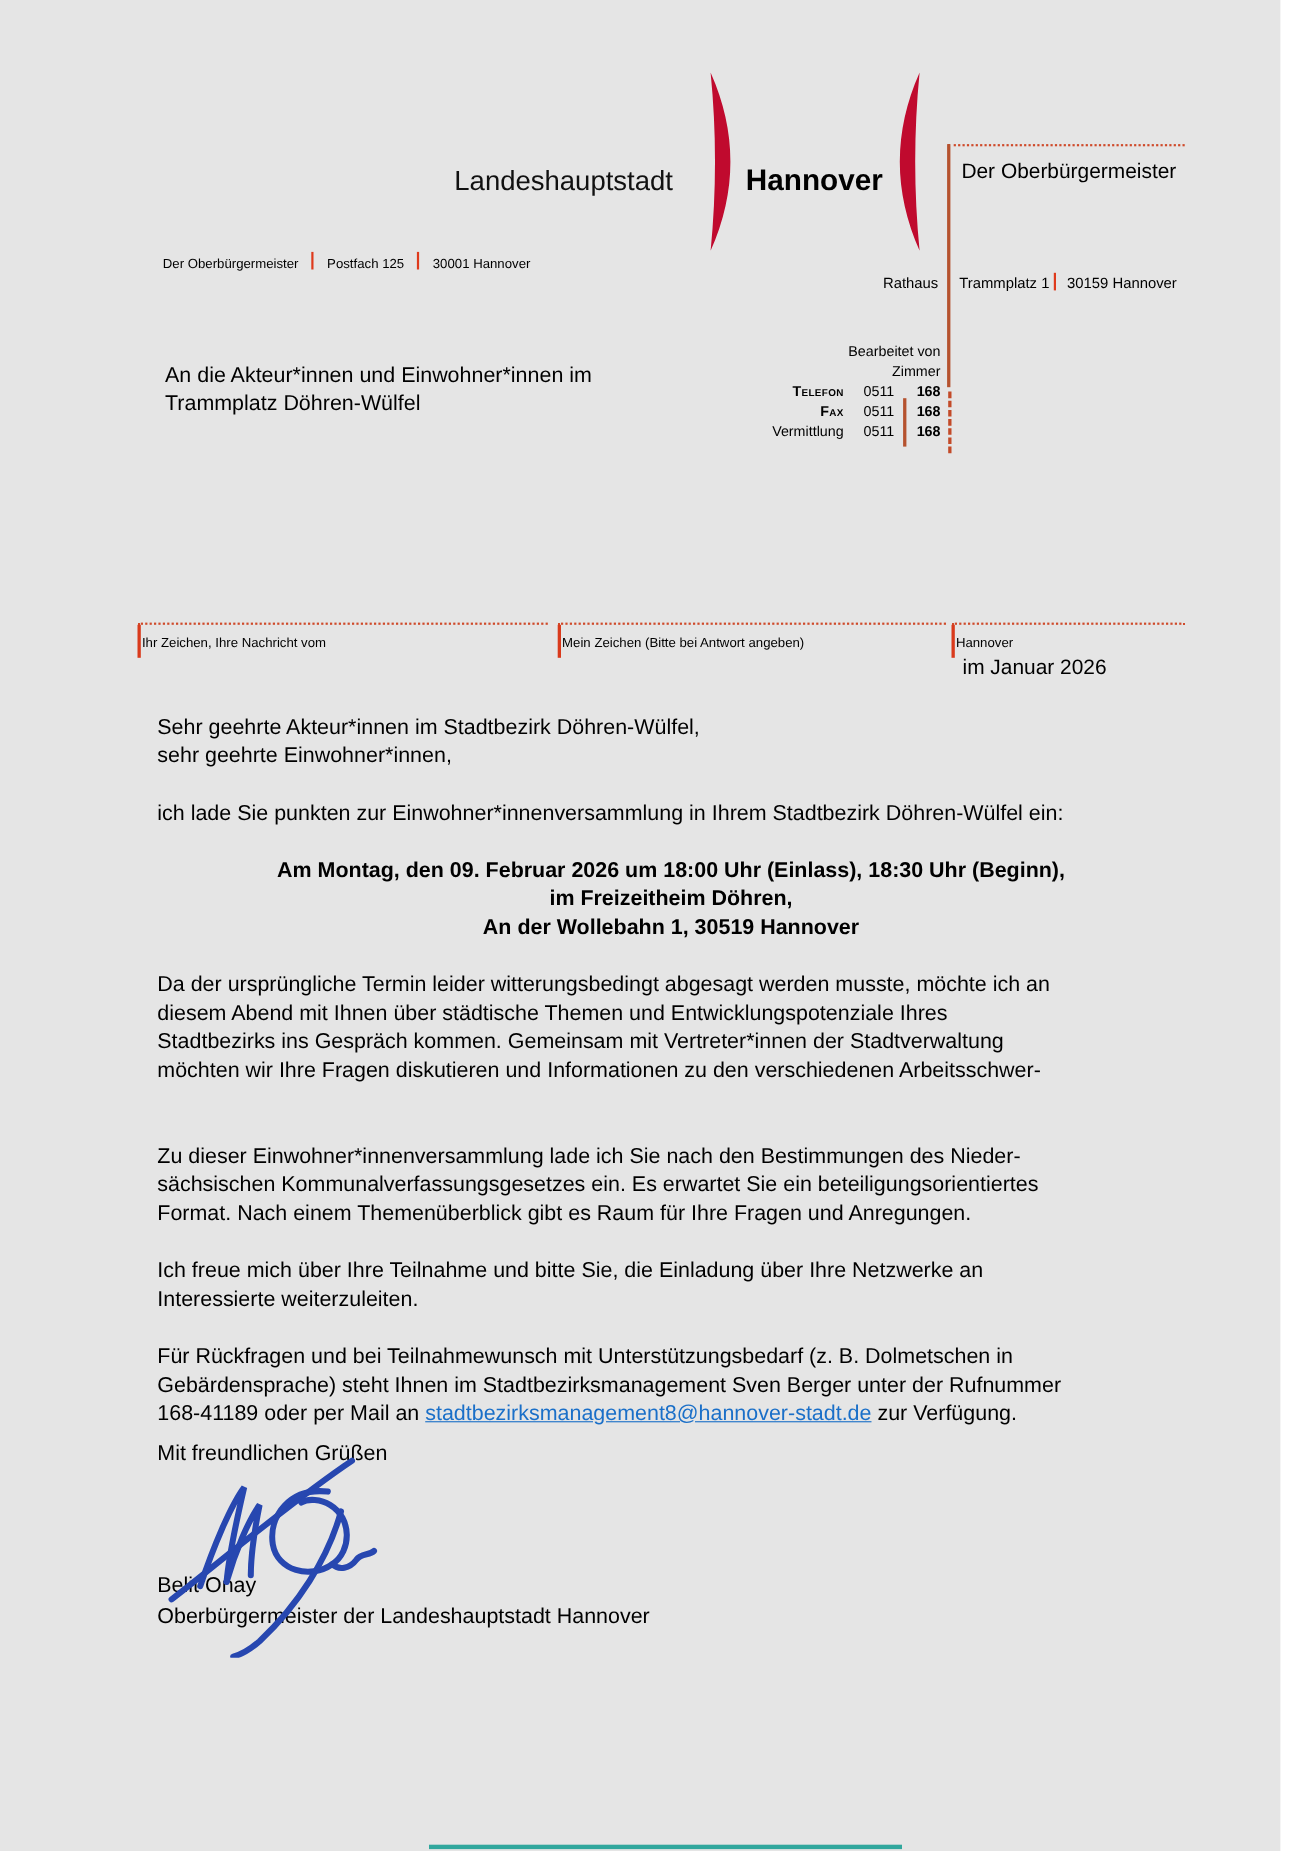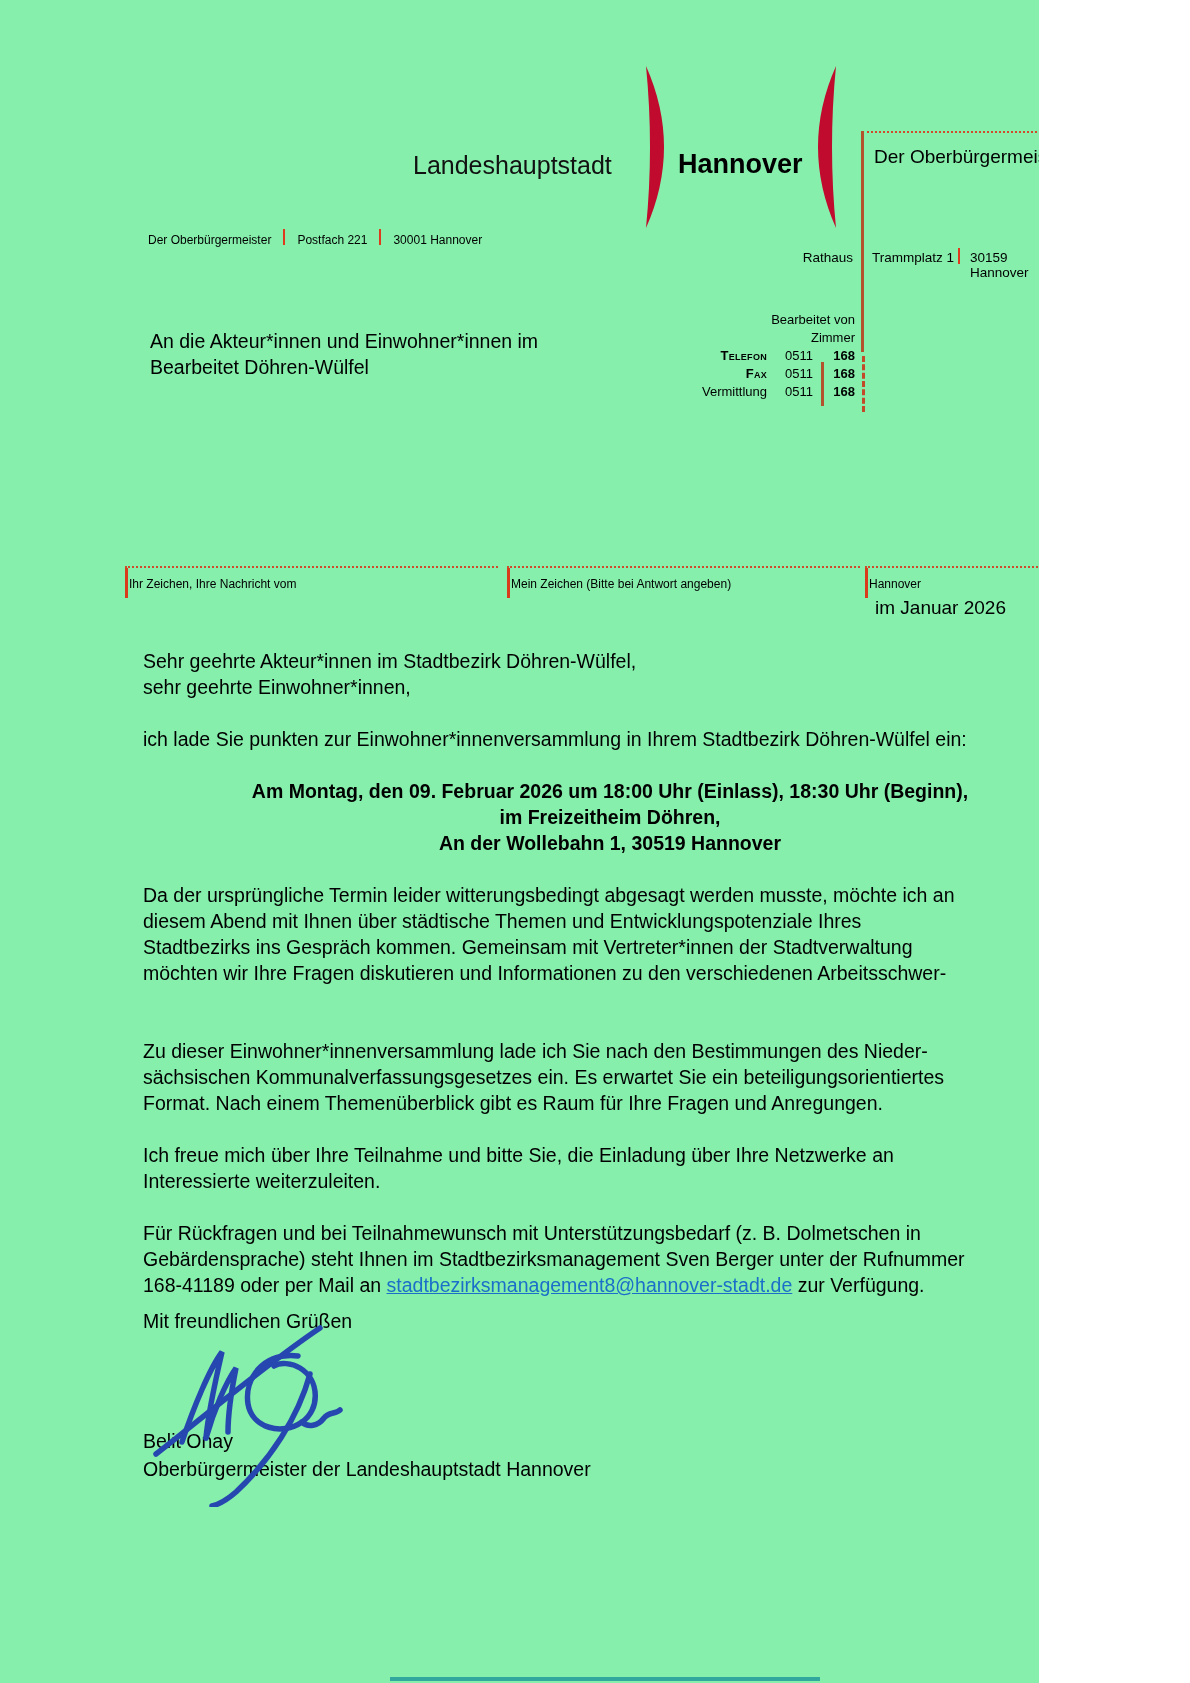--- a/index.html
+++ b/index.html
@@ -1,17 +1,17 @@
 <!DOCTYPE html>
 <html><head>
 <meta charset="utf-8">
 <style>
   html,body { margin:0; padding:0; background:#ffffff; }
   .page {
-    position:relative; width:1039px; height:1683px; background:#86efac;
+    position:relative; width:1164px; height:1683px; background:#e5e5e5;
     font-family:"Liberation Sans", sans-serif; color:#000; overflow:hidden;
   }
   .abs { position:absolute; }
 
   
   .org-name   { left:413px; top:151px; font-size:25px; color:#111; white-space:nowrap; }
   .org-city   { left:678px; top:149px; font-size:27px; font-weight:bold; color:#000; white-space:nowrap; }
   .crescent   { top:66px; width:26px; height:162px; }
   .crescent.l { left:642px; }
   .crescent.r { left:814px; }
@@ -88,33 +88,33 @@
   </svg>
 
   <div class="abs hdr-dotted"></div>
   <div class="abs hdr-vline"></div>
   <div class="abs hdr-vdash"></div>
   <div class="abs office">Der Oberbürgermeister</div>
 
   <div class="abs return-line">
     <span>Der Oberbürgermeister</span>
     <span class="sep-bar"></span>
-    <span>Postfach 221</span>
+    <span>Postfach 125</span>
     <span class="sep-bar"></span>
     <span>30001 Hannover</span>
   </div>
 
   <div class="abs loc-building">Rathaus</div>
   <div class="abs loc-street">Trammplatz 1</div>
   <div class="abs loc-tick"></div>
   <div class="abs loc-city">30159 Hannover</div>
 
   <div class="abs recipient">
     <div>An die Akteur*innen und Einwohner*innen im</div>
-    <div>Bearbeitet Döhren-Wülfel</div>
+    <div>Trammplatz Döhren-Wülfel</div>
   </div>
 
   <div class="abs contact">
     <div class="c-row">
       <span>Bearbeitet von</span>
     </div>
     <div class="c-row">
       <span>Zimmer</span>
     </div>
     <div class="c-row">

